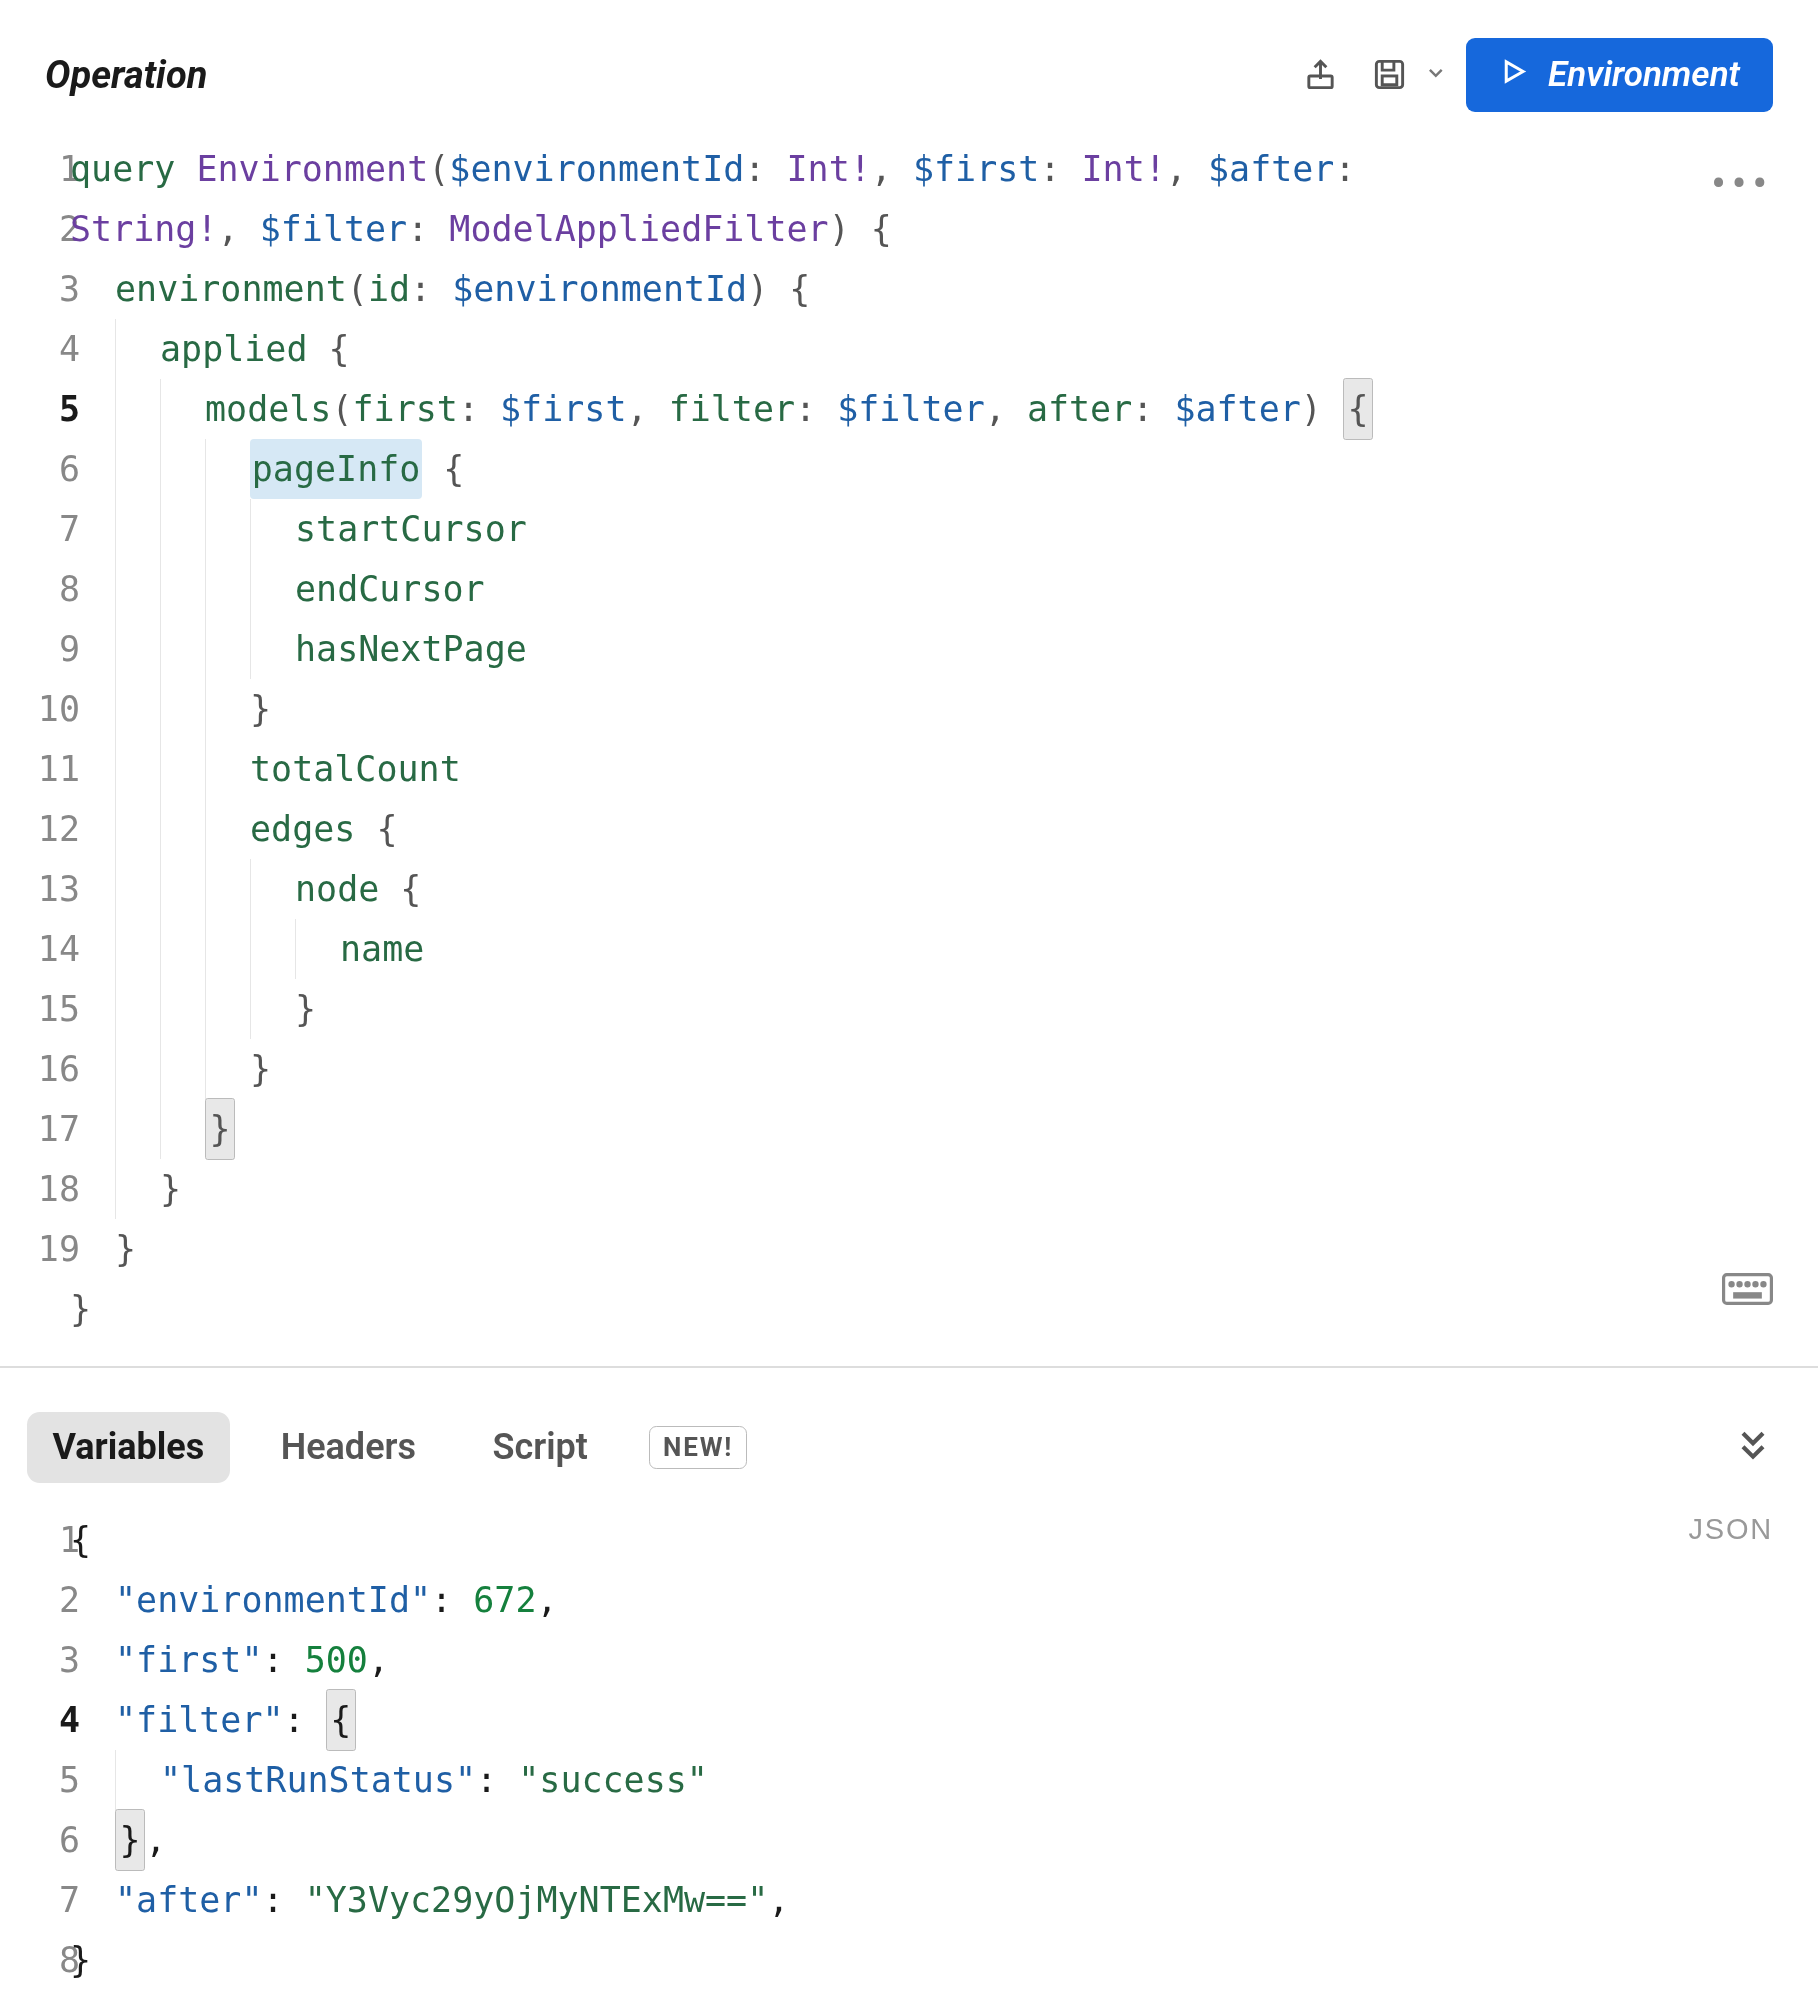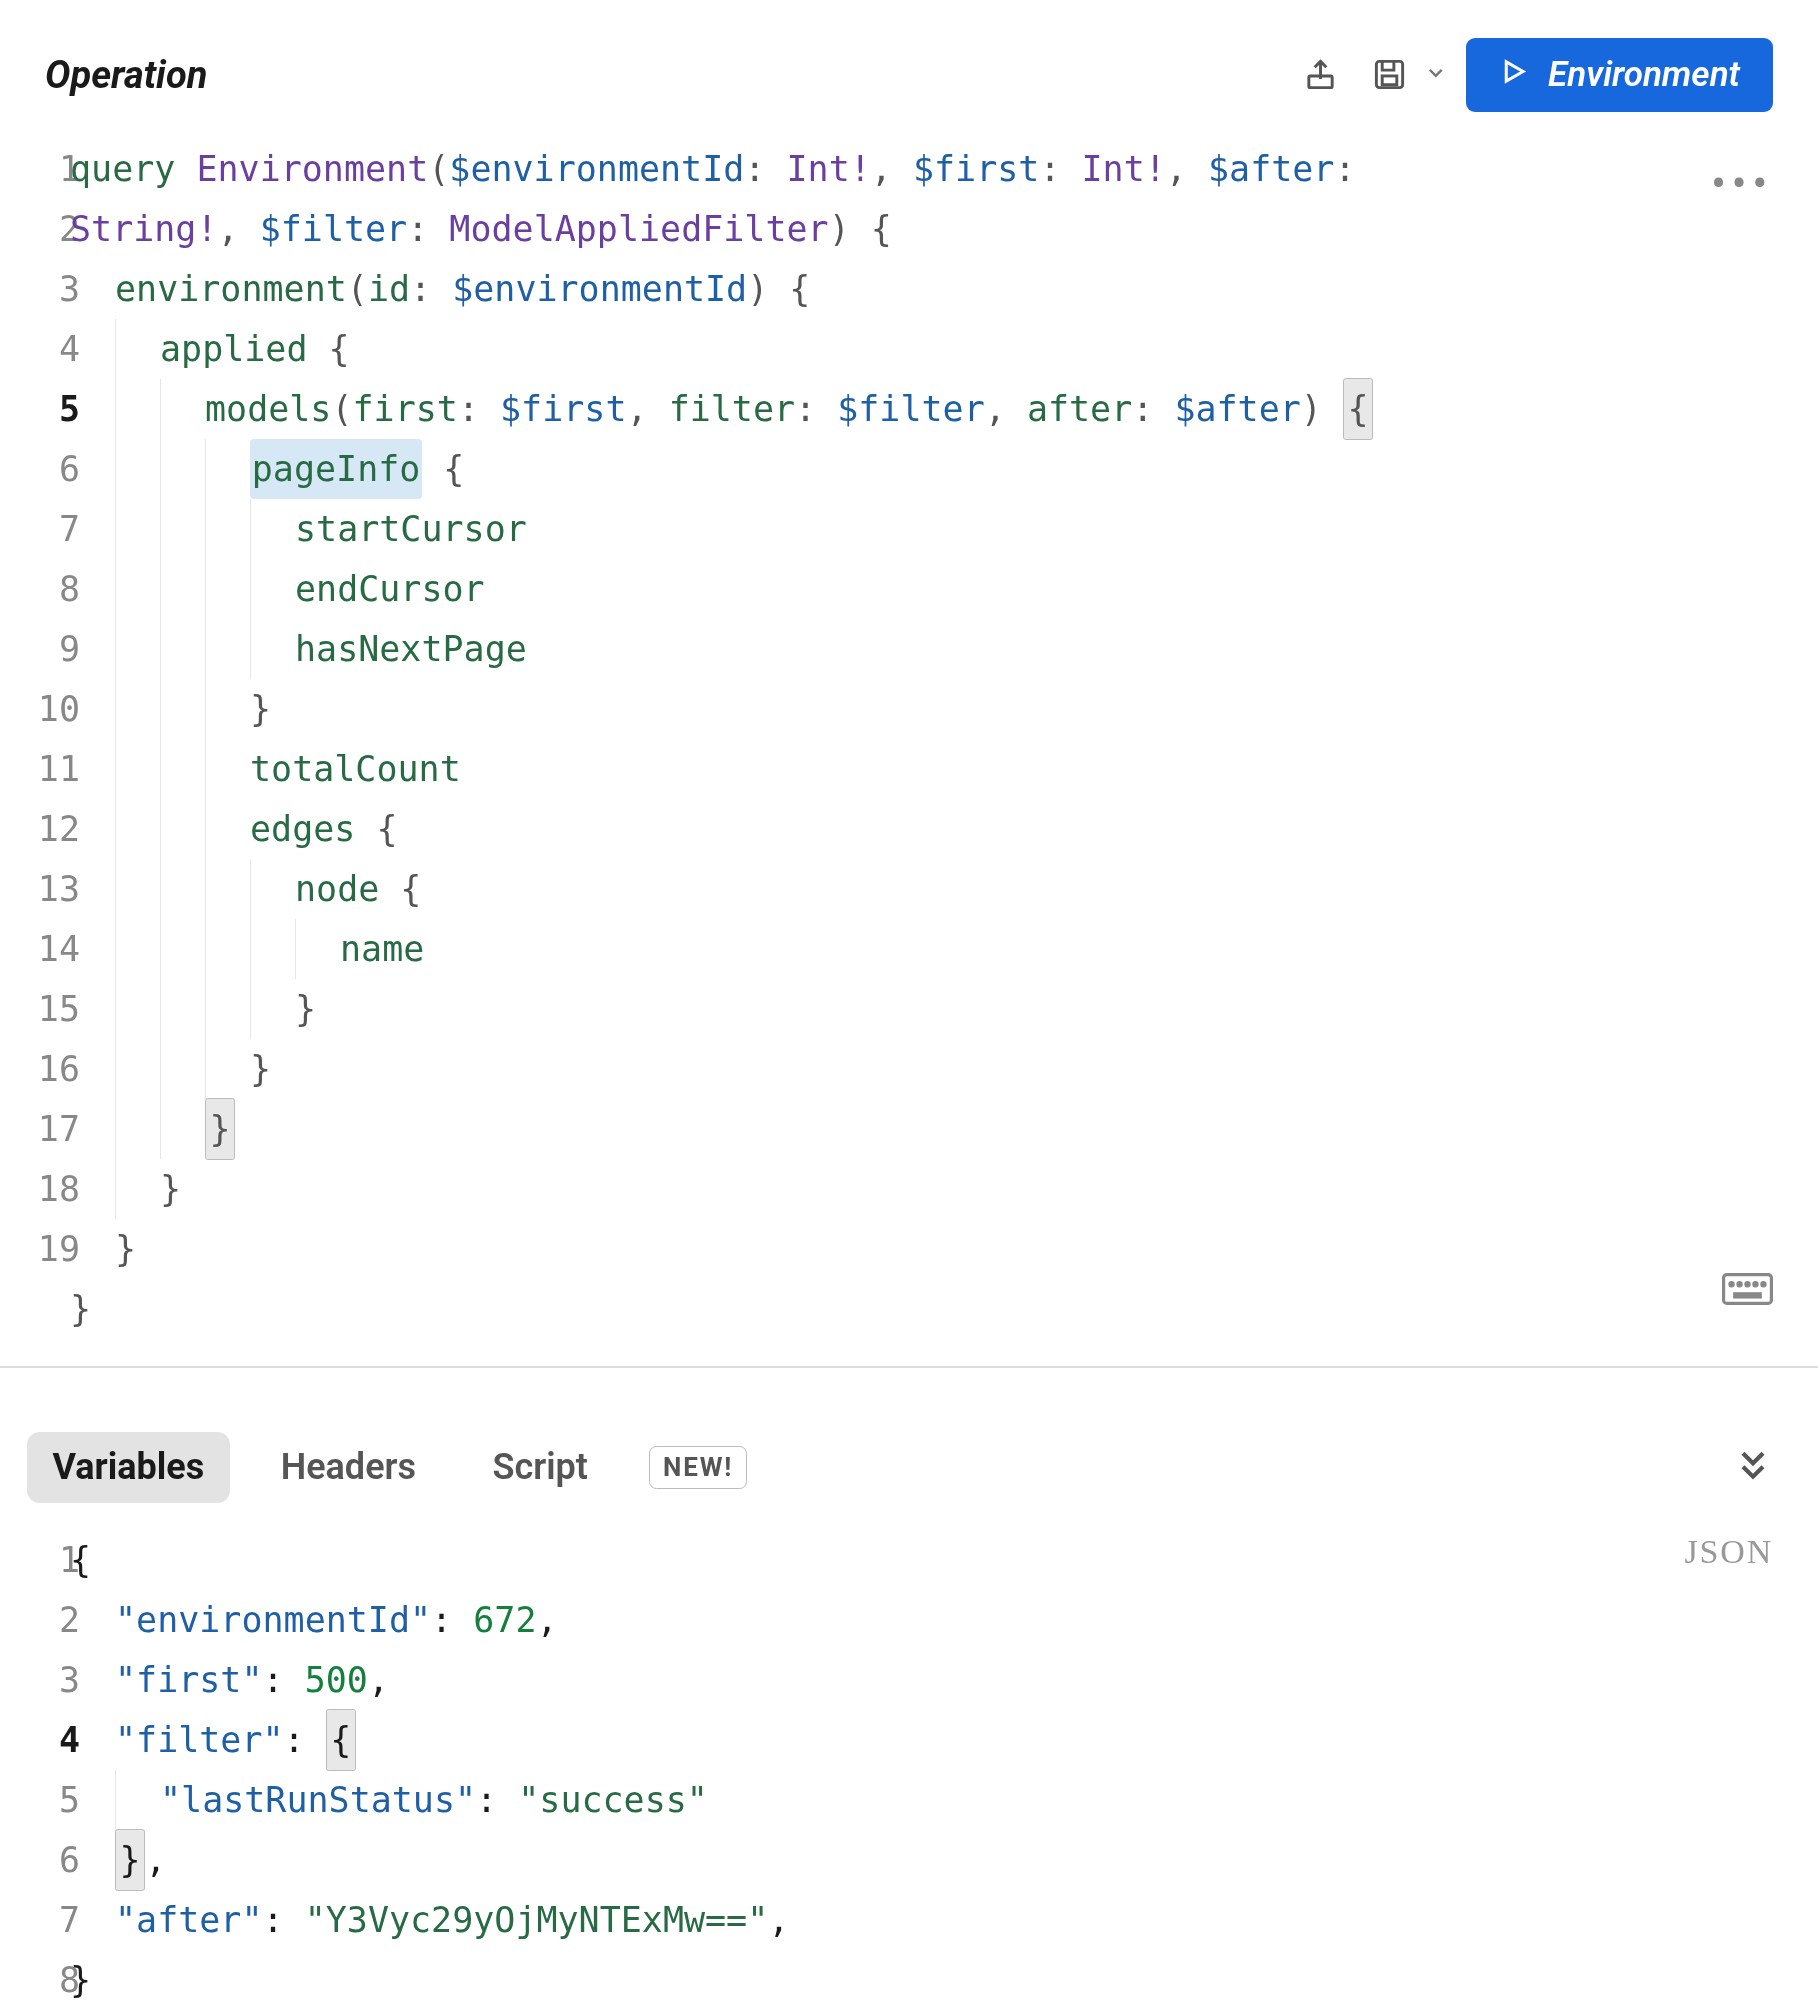--- a/index.html
+++ b/index.html
@@ -36,28 +36,28 @@
 
   .hl-bg { background: #d6e8f5; border-radius: 4px; padding: 0 1.8px; }
   .brace-match { background: #e8e8e8; border: 0.9px solid #bbb; border-radius: 2.7px; padding: 0 3.6px; }
 
   .ellipsis { position: absolute; right: 45px; top: 27px; color: #888; font-size: 45px; letter-spacing: 5.5px; cursor: pointer; }
   .keyboard-icon { position: absolute; right: 45px; bottom: 55px; color: #888; }
   .keyboard-icon svg { width: 51px; height: 36px; stroke: #888; fill: none; stroke-width: 2; }
 
   .divider { height: 1.8px; background: #ddd; width: 100%; }
 
-  .tabs-row { display: flex; align-items: center; padding: 44px 45px 18px 27px; gap: 36px; margin-top: 20px; }
+  .tabs-row { display: flex; align-items: center; padding: 44px 45px 18px 27px; gap: 36px; }
   .tab { font-size: 36px; font-weight: 600; color: #555; padding: 14.5px 25.5px; border-radius: 12.7px; cursor: pointer; }
   .tab.active { background: #e3e3e3; color: #1a1a1a; font-weight: 700; }
   .tab-badge { font-size: 26px; font-weight: 700; color: #555; border: 1.8px solid #bbb; border-radius: 7.3px; padding: 5.5px 12.7px; letter-spacing: 1.8px; }
   .tabs-spacer { flex: 1; }
   .collapse-icon svg { width: 40px; height: 40px; stroke: #555; fill: none; stroke-width: 2.5; }
 
-  .json-label { position: absolute; right: 45px; top: 12.7px; font-size: 34px; color: #999; letter-spacing: 1.8px; font-family: Liberation Serif, serif;}
+  .json-label { position: absolute; right: 45px; top: 12.7px; font-size: 29px; color: #999; letter-spacing: 1.8px; font-family: Liberation Sans, sans-serif;}
 
   .str { color: #1f5fa5; }   
   .num { color: #15803d; }
   .jval { color: #286a44; }
 
   .vars-editor { position: relative; padding: 9px 0 27px 0; }
 </style>
 </head>
 <body>
 

